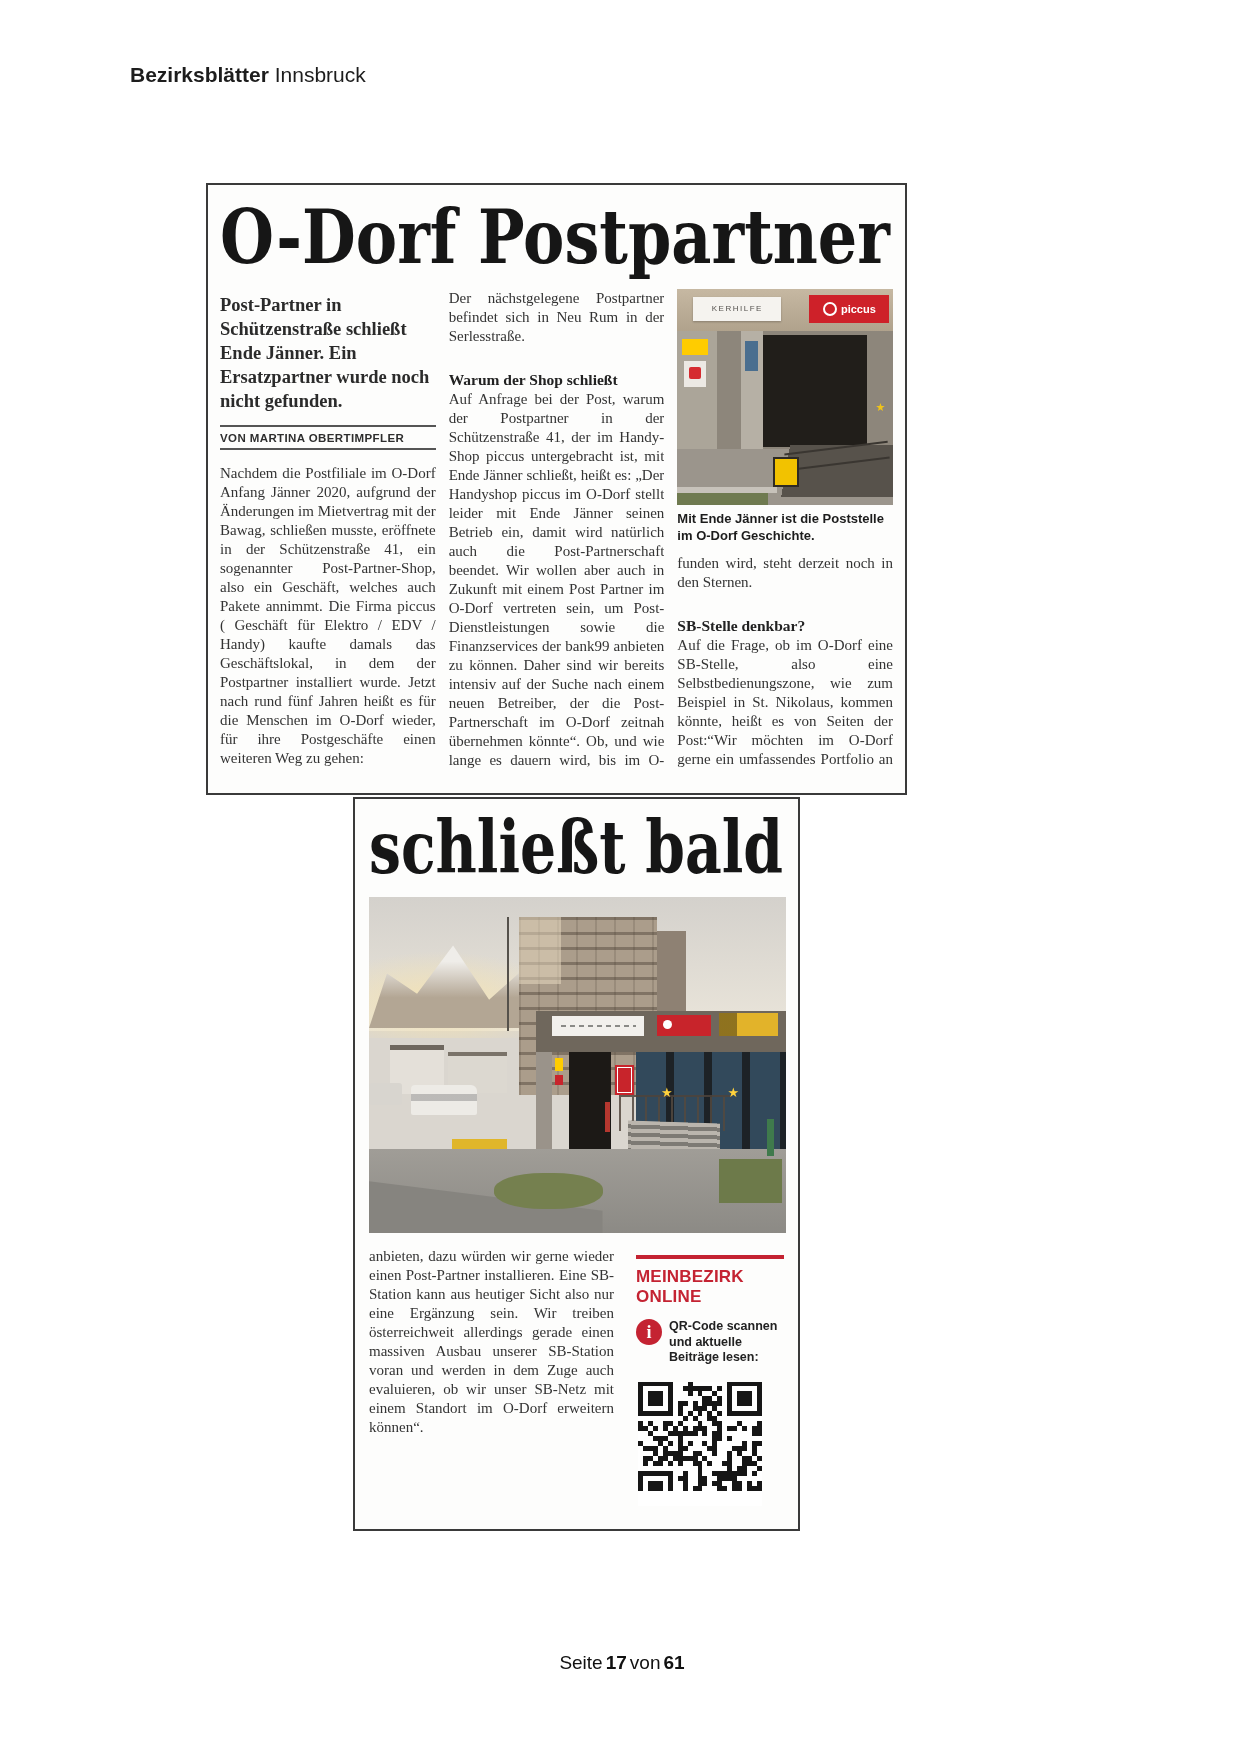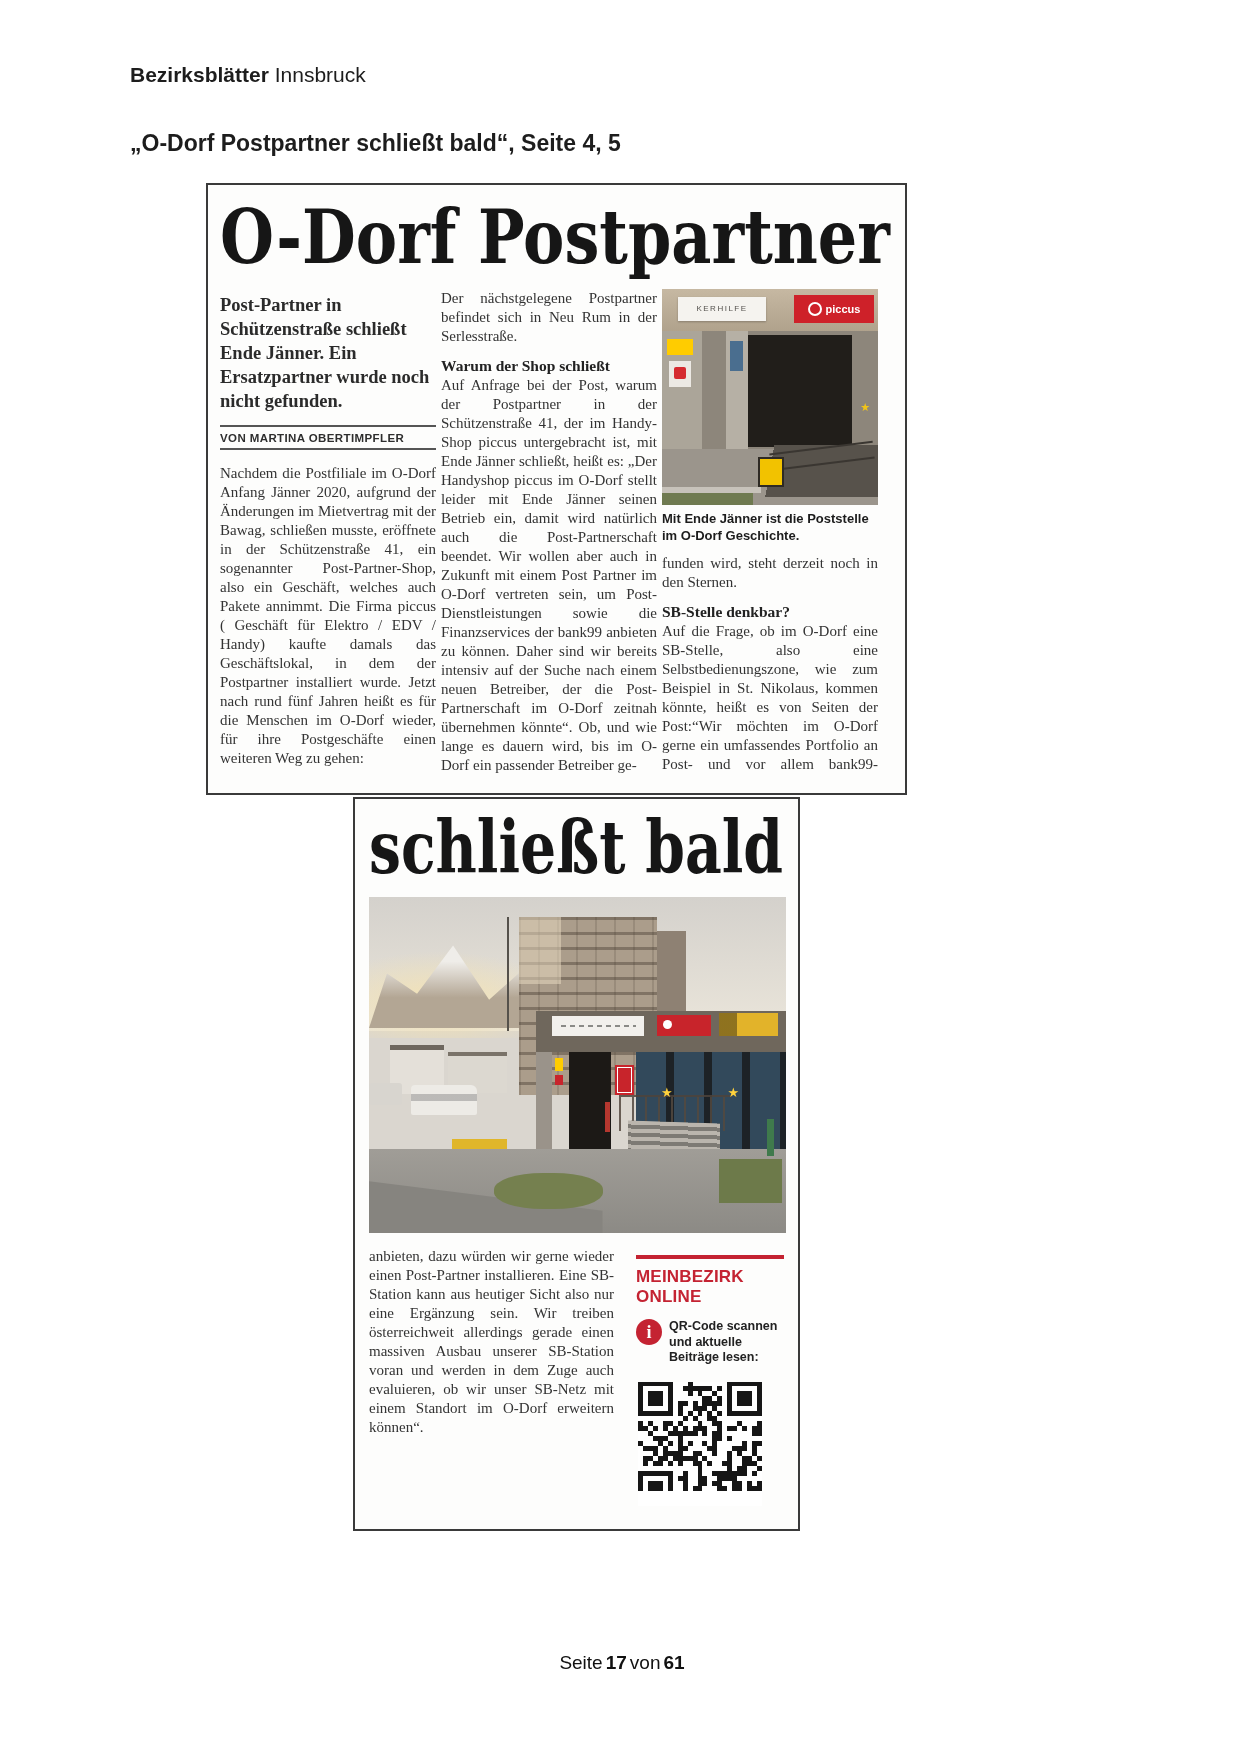--- a/index.html
+++ b/index.html
@@ -16,29 +16,29 @@
 
   
   .clip{position:absolute;background:#fdfdfc;border:2px solid #3a3a3a;box-sizing:border-box;overflow:hidden;}
   .clip1{left:206px;top:183px;width:701px;height:612px;padding:8px 12px 10px;}
   .clip2{left:353px;top:797px;width:447px;height:734px;padding:8px 14px 12px;}
 
   .headline-svg{display:block;}
   .headline-svg text{font-family:"DejaVu Serif",serif;font-weight:bold;fill:#161616;}
 
   
-  .cols{display:flex;gap:5px;margin-top:8px;height:484px;}
+  .cols{display:flex;gap:13px;margin-top:8px;height:484px;}
   .col{width:216px;overflow:hidden;}
   .intro{margin:4px 0 0;font-family:"Liberation Serif",serif;font-weight:bold;font-size:18.5px;
          line-height:24px;color:#2b2b2b;}
   .byline{margin:12px 0 14px;padding:5px 0 4px;border-top:2px solid #555;border-bottom:2px solid #555;
           font-size:11.5px;font-weight:bold;letter-spacing:.4px;color:#2e2e2e;}
   .nbody{margin:0;font-family:"Liberation Serif",serif;font-size:15px;line-height:19px;
          text-align:justify;color:#333;}
-  .subhead{margin:10px 0 1px;font-family:"Liberation Serif",serif;font-size:15.5px;line-height:19px;
+  .subhead{margin:24px 0 1px;font-family:"Liberation Serif",serif;font-size:15.5px;line-height:19px;
            font-weight:bold;color:#222;}
   .lead{margin-bottom:10px;}
   .caption{margin:6px 0 0;font-size:13px;line-height:16.5px;font-weight:bold;color:#1c1c1c;}
 
   
   .photo1{position:relative;width:216px;height:216px;background:#b91c1c;overflow:hidden;}
   .photo1 div{position:absolute;}
   .p1-facade{left:0;top:0;width:100%;height:42px;background:linear-gradient(#c6b8a2,#b0a28c);}
   .p1-sign-white{left:16px;top:8px;width:88px;height:24px;background:#f5f3ef;box-shadow:0 1px 2px rgba(0,0,0,.25);
       font-size:8px;letter-spacing:1.5px;color:#55524e;line-height:24px;text-align:center;overflow:hidden;}
@@ -133,21 +133,20 @@
 </head>
 <body>
 
 <div class="page">
 
   <div class="doc-header">
     <span class="brand">Bezirksblätter</span>
     <span>Innsbruck</span>
   </div>
 
-  <h1 class="doc-title">„O-Dorf Postpartner schließt bald“, Seite 4, 5</h1>
 
   <section class="clip clip1">
     <svg class="headline-svg" width="673" height="88" viewBox="0 0 673 88">
       <text x="0" y="70" font-size="74" textLength="670" lengthAdjust="spacingAndGlyphs">O-Dorf Postpartner</text>
     </svg>
     <div class="cols">
       <div class="col">
         <p class="intro">Post-Partner in Schützenstraße schließt Ende Jänner. Ein Ersatzpartner wurde noch nicht gefunden.</p>
         <div class="byline">VON MARTINA OBERTIMPFLER</div>
         <p class="nbody">Nachdem die Postfiliale im O-Dorf Anfang Jänner 2020, aufgrund der Änderungen im Mietvertrag mit der Bawag, schließen musste, eröffnete in der Schützenstraße 41, ein sogenannter Post-Partner-Shop, also ein Geschäft, welches auch Pakete annimmt. Die Firma piccus ( Geschäft für Elektro / EDV / Handy) kaufte damals das Geschäftslokal, in dem der Postpartner installiert wurde. Jetzt nach rund fünf Jahren heißt es für die Menschen im O-Dorf wieder, für ihre Postgeschäfte einen weiteren Weg zu gehen:</p>

